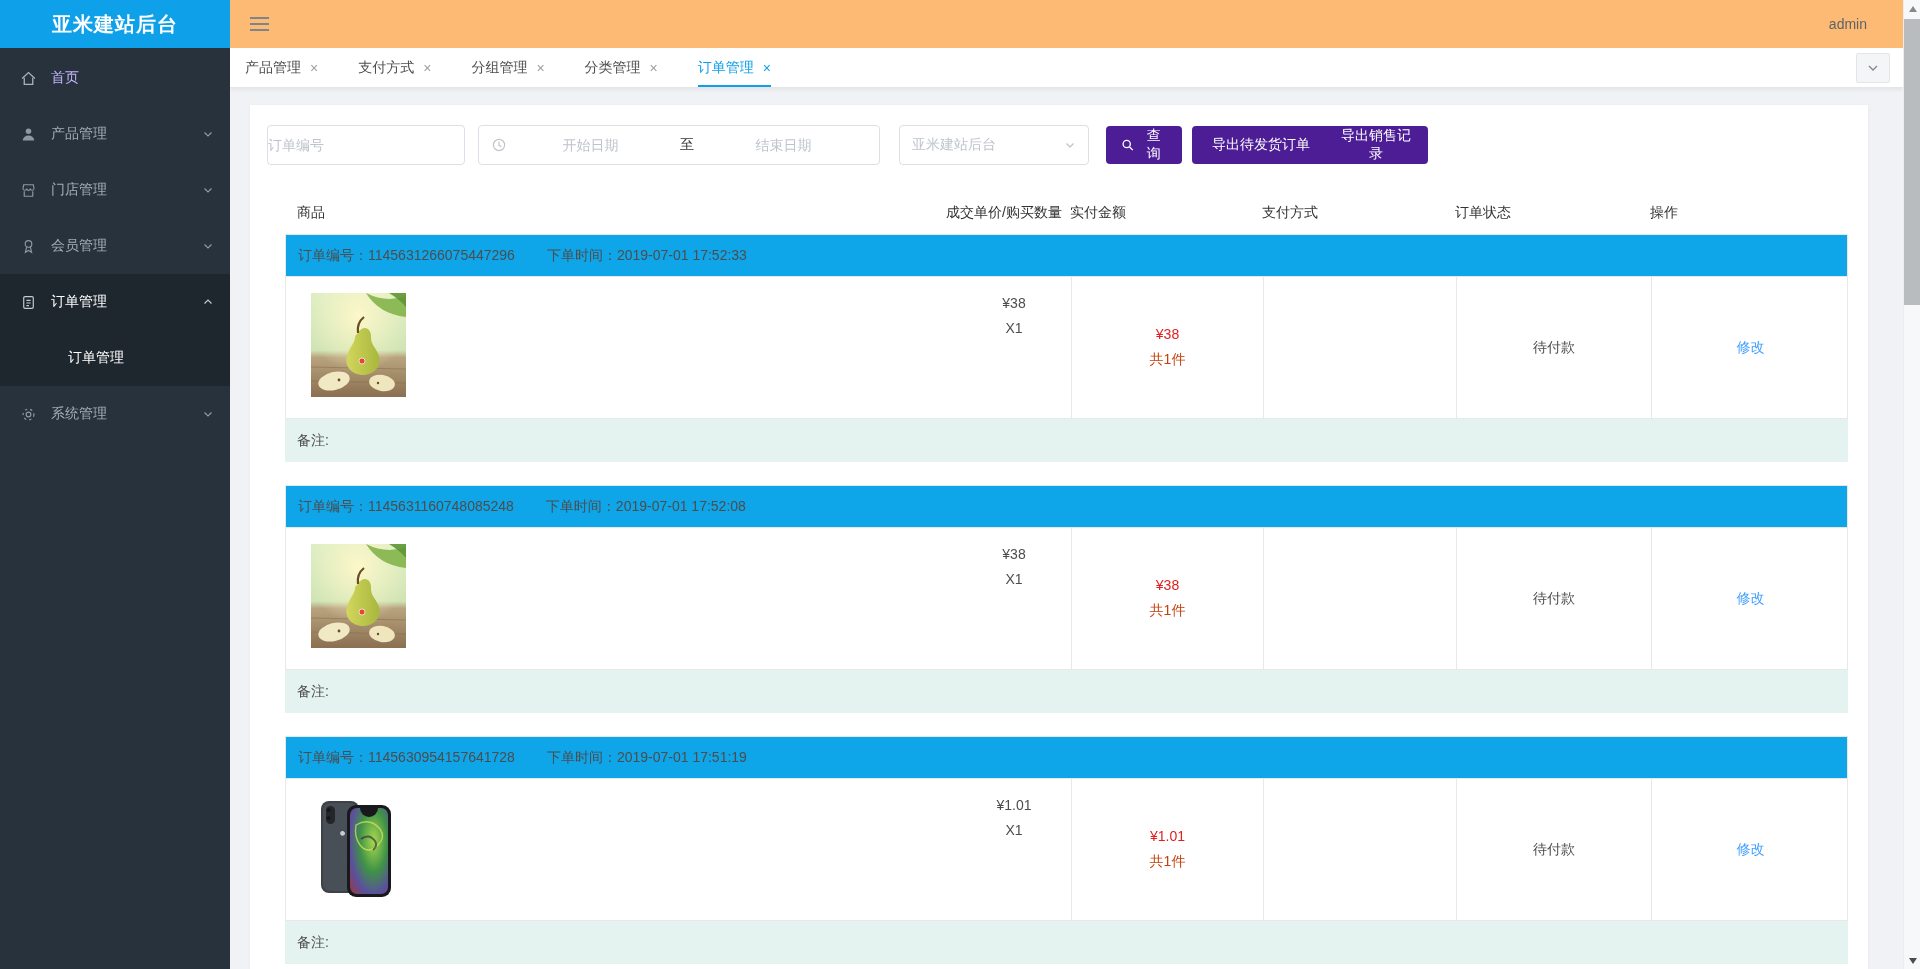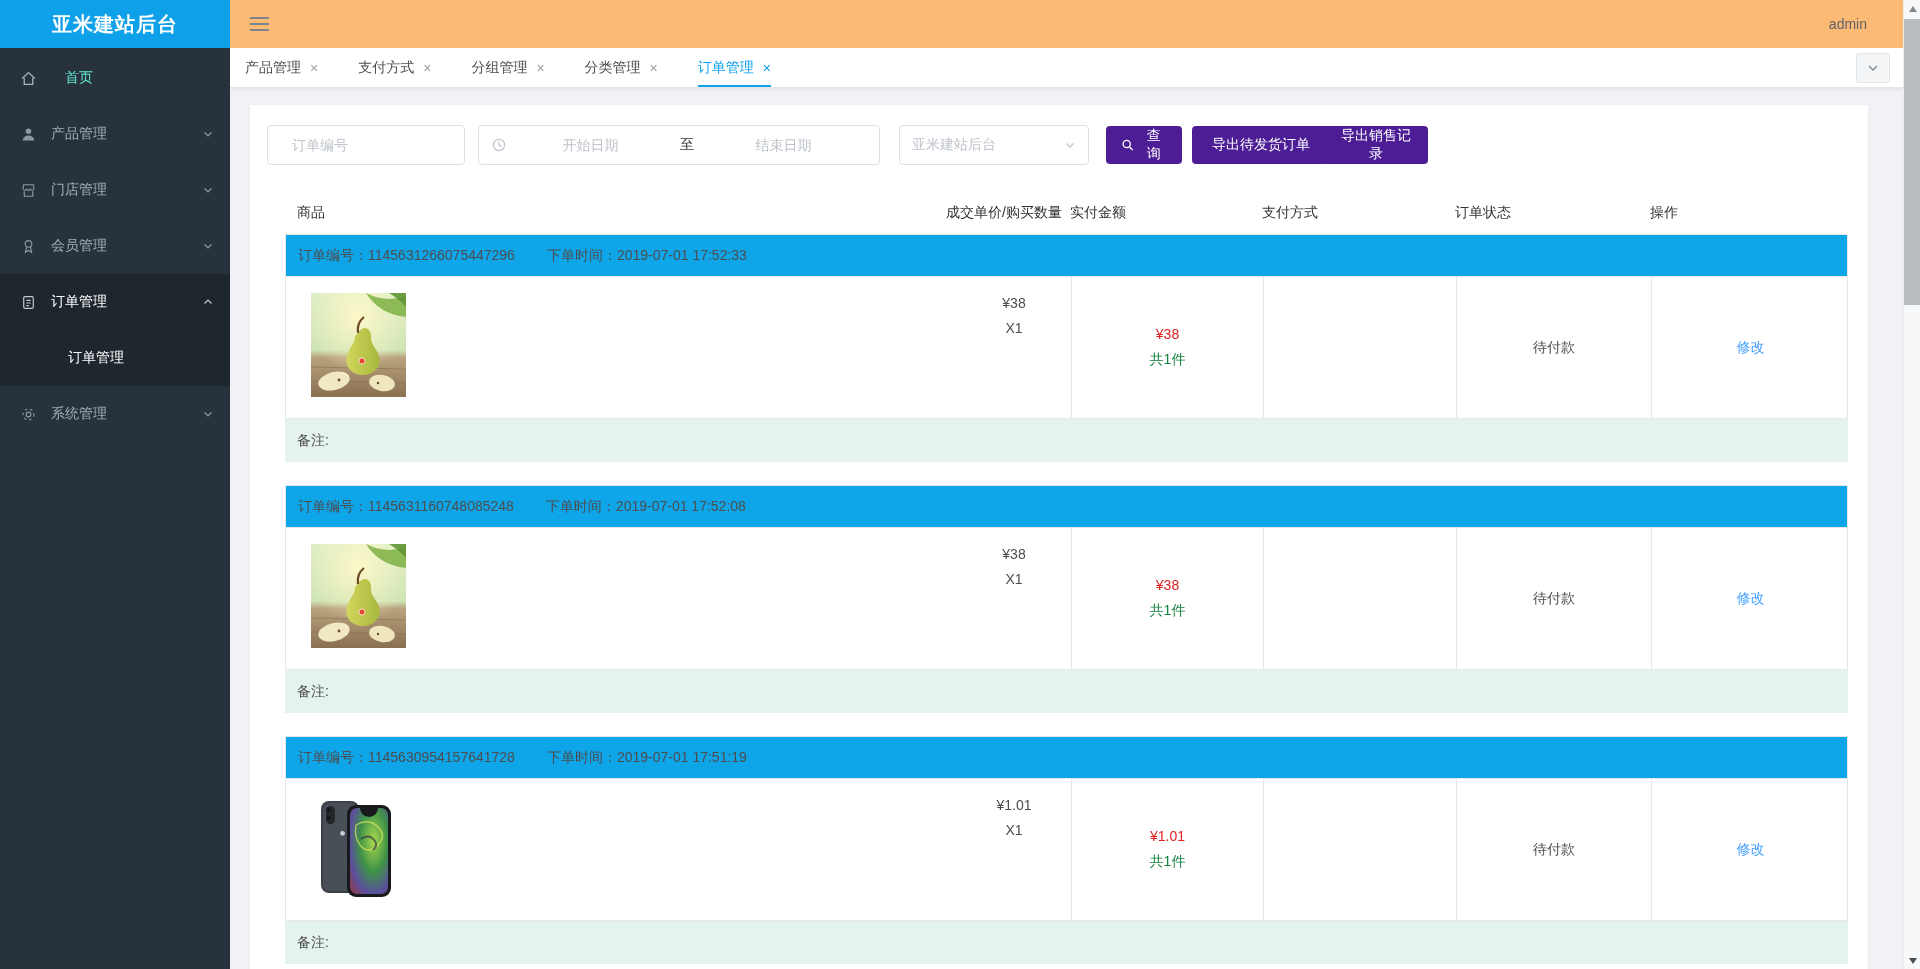--- a/index.html
+++ b/index.html
@@ -8,21 +8,21 @@
     font-family:"Liberation Sans","DejaVu Sans",sans-serif;
     font-size:14px; color:#4d4d4d; background:#f0f2f5; position:relative;
   }
   
   .sidebar { position:absolute; left:0; top:0; width:230px; height:969px; background:#28323c; z-index:5; }
   .logo { height:48px; line-height:48px; text-align:center; background:#0ea0e9; color:#ffffff; font-size:20px; font-weight:bold; letter-spacing:1px; }
   .menu { padding-top:2px; }
   .menu-item { height:56px; display:flex; align-items:center; padding:0 16px 0 20px; color:#a3adb5; cursor:pointer; position:relative; }
   .menu-item .mi-icon { width:17px; height:17px; margin-right:14px; display:inline-flex; }
   .menu-item .mi-arrow { position:absolute; right:16px; width:12px; height:12px; display:inline-flex; }
-  .menu-item.bright { color:#5eead4;gap:14px; }
+  .menu-item.bright { color:#c4b5fd; }
   .menu-group { background:#1e262e; }
   .menu-group .menu-item { color:#ffffff; }
   .submenu-item { height:56px; display:flex; align-items:center; padding-left:68px; color:#ffffff; cursor:pointer; }
   
   .topbar { position:absolute; left:230px; top:0; right:17px; height:48px; background:#fdba74; z-index:4; }
   .hamburger { position:absolute; left:20px; top:17px; width:19px; cursor:pointer; }
   .hamburger span { display:block; height:2px; background:#7d858c; margin-bottom:4px; }
   .hamburger span:last-child { margin-bottom:0; }
   .topbar .user { position:absolute; right:36px; top:0; line-height:48px; color:#5f6368; cursor:pointer; }
   
@@ -31,21 +31,21 @@
   .tab:first-child { margin-left:15px; }
   .tab .tab-close { color:#9aa0a6; font-size:14px; }
   .tab.active { color:#0ea0e9; border-bottom:2px solid #0ea0e9; padding-top:2px; }
   .tab.active .tab-close { color:#0ea0e9; }
   .tab-overflow { position:absolute; right:13px; top:5px; width:34px; height:30px; background:#f3f5f7; border:1px solid #e2e6ea; border-radius:2px; display:flex; align-items:center; justify-content:center; cursor:pointer; }
   
   .main { position:absolute; left:230px; top:88px; right:17px; bottom:0; background:#f0f2f5; }
   .card { position:absolute; left:20px; top:17px; width:1618px; height:864px; background:#ffffff; box-shadow:0 1px 3px rgba(0,0,0,.05); overflow:hidden; }
   
   .flt { position:absolute; height:40px; border:1px solid #dcdfe6; border-radius:4px; background:#fff; }
-  .filter-input { left:17px; top:20px; width:198px; padding:0 24px; font-size:14px; color:#333; outline:none; font-family:inherit; }
+  .filter-input { left:17px; top:20px; width:198px; padding:0 0; font-size:14px; color:#333; outline:none; font-family:inherit; }
   .filter-input::placeholder, .date-input::placeholder { color:#bfc4cc; }
   .date-range { left:228px; top:20px; width:402px; display:flex; align-items:center; padding:0 12px; }
   .date-input { border:none; outline:none; flex:1; text-align:center; font-size:14px; font-family:inherit; color:#333; min-width:0; background:transparent; }
   .date-sep { color:#333; padding:0 6px; }
   .date-clock { width:16px; height:16px; display:inline-flex; }
   .status-select { left:649px; top:20px; width:190px; display:flex; align-items:center; justify-content:space-between; padding:0 12px; cursor:pointer; }
   .status-select .ph { color:#bfc4cc; }
   .btn { position:absolute; top:21px; height:38px; border:none; border-radius:4px; background:#4c1d95; color:#ffffff; font-size:14px; font-family:inherit; display:flex; align-items:center; justify-content:center; gap:6px; cursor:pointer; padding:0 15px; }
   .btn-search { left:856px; width:76px; }
   .btn-export1 { left:942px; width:138px; }
@@ -61,21 +61,21 @@
   .og-header { height:43px; background:#0ea5e9; border:1px solid #e8e8e8; display:flex; align-items:center; padding-left:12px; color:#4d4d4d; }
   .og-header .og-time { margin-left:32px; }
   .og-body { border:1px solid #e8e8e8; border-top:none; height:142px; }
   .og-body .cell { border-left:1px solid #e8e8e8; display:flex; flex-direction:column; align-items:center; justify-content:center; gap:9px; }
   .og-body .cell.c1 { border-left:none; position:relative; display:block; }
   .thumb { position:absolute; left:25px; top:16px; width:95px; height:104px; }
   .thumb svg { display:block; }
   .price-block { position:absolute; right:25px; top:18px; width:64px; text-align:center; color:#4d4d4d; }
   .price-block .pb-qty { margin-top:9px; }
   .amount { color:#df2020; }
-  .count { color:#15803d; }
+  .count { color:#c2410c; }
   .link { color:#409eff; cursor:pointer; }
   .og-remark { height:43px; background:#e4f3ef; display:flex; align-items:center; padding-left:12px; color:#4d4d4d; }
   
   .scrollbar { position:absolute; right:0; top:0; width:17px; height:969px; background:#f7f8f9; border-left:1px solid #ececec; z-index:10; }
   .sb-up, .sb-down { position:absolute; left:0; width:17px; height:17px; display:flex; align-items:center; justify-content:center; }
   .sb-up { top:0; } .sb-down { bottom:0; }
   .tri-up { width:0; height:0; border-left:4px solid transparent; border-right:4px solid transparent; border-bottom:6px solid #85898c; }
   .tri-down { width:0; height:0; border-left:4px solid transparent; border-right:4px solid transparent; border-top:6px solid #4a4d50; }
   .sb-thumb { position:absolute; left:0; top:19px; width:17px; height:286px; background:#b9bcbe; }
   .icon-svg { display:block; }

